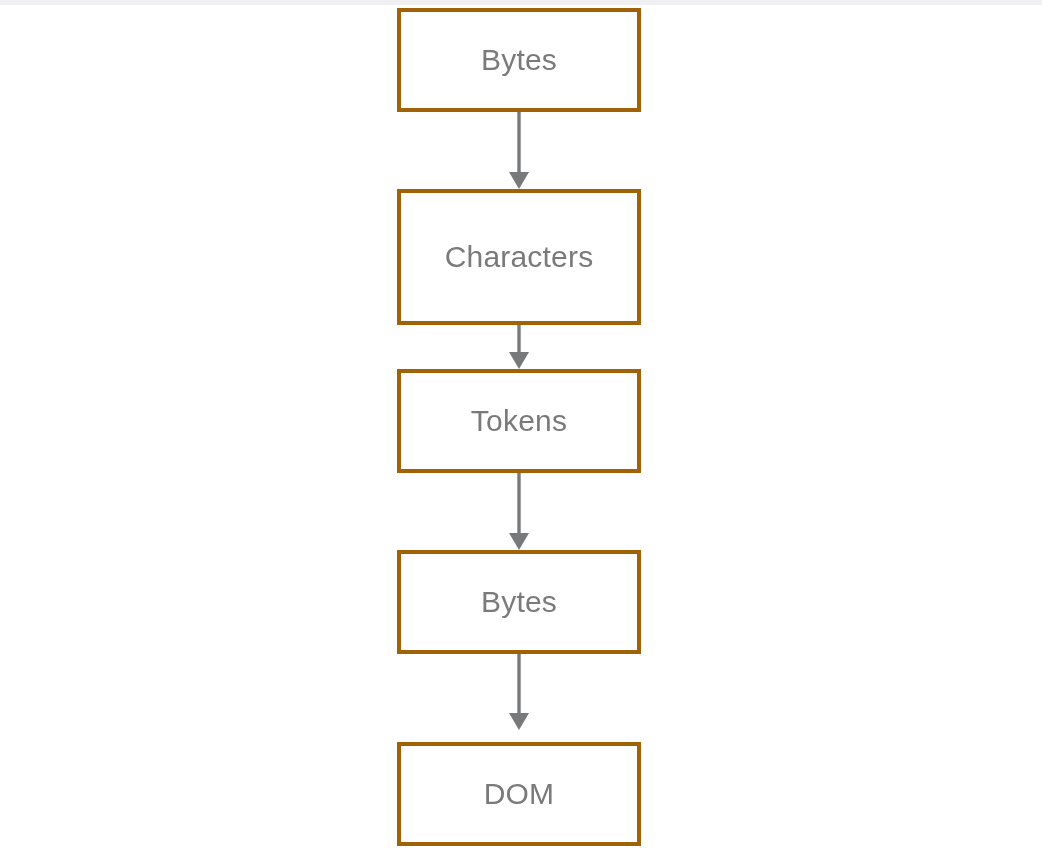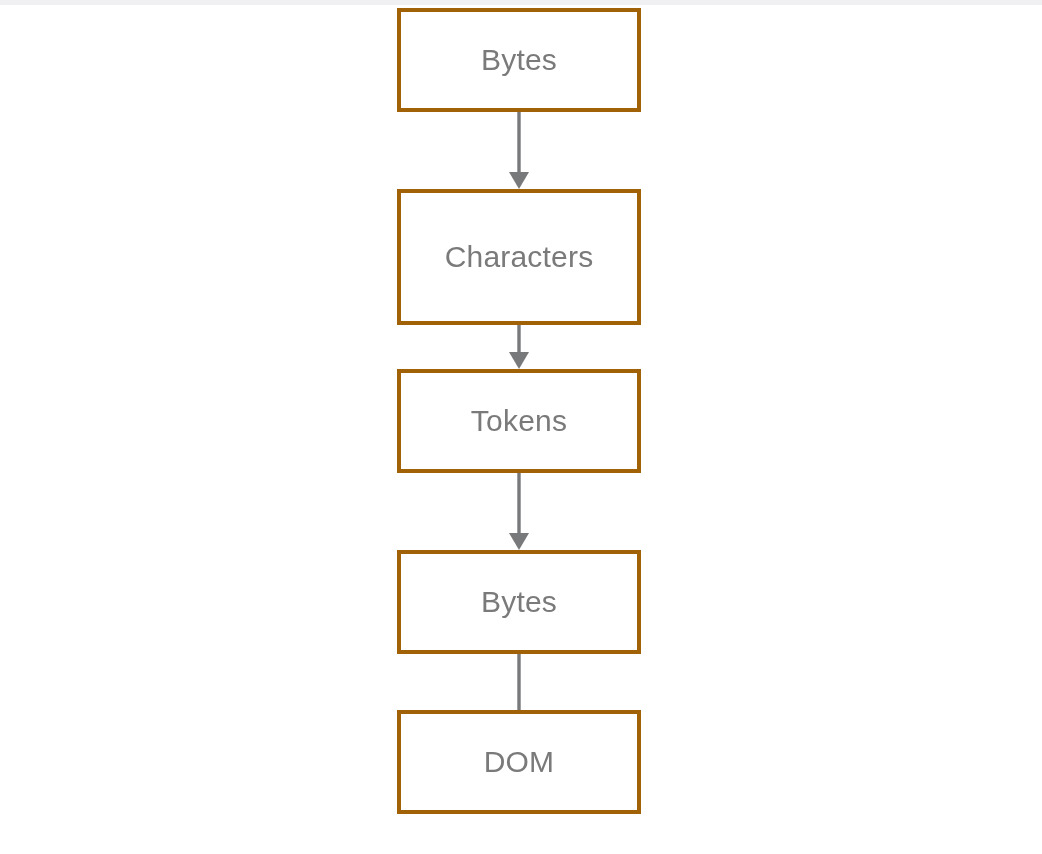--- a/index.html
+++ b/index.html
@@ -101,17 +101,17 @@
   </div>
 
   <div class="flow-node" style="top:369px; height:104px;">
     <span class="flow-node-label">Tokens</span>
   </div>
 
   <div class="flow-node" style="top:550px; height:104px;">
     <span class="flow-node-label">Bytes</span>
   </div>
 
-  <div class="flow-node" style="top:710px; height:104px;">
+  <div class="flow-node" style="top:742px; height:104px;">
     <span class="flow-node-label">DOM</span>
   </div>
 
 </div>
 
 </body></html>

